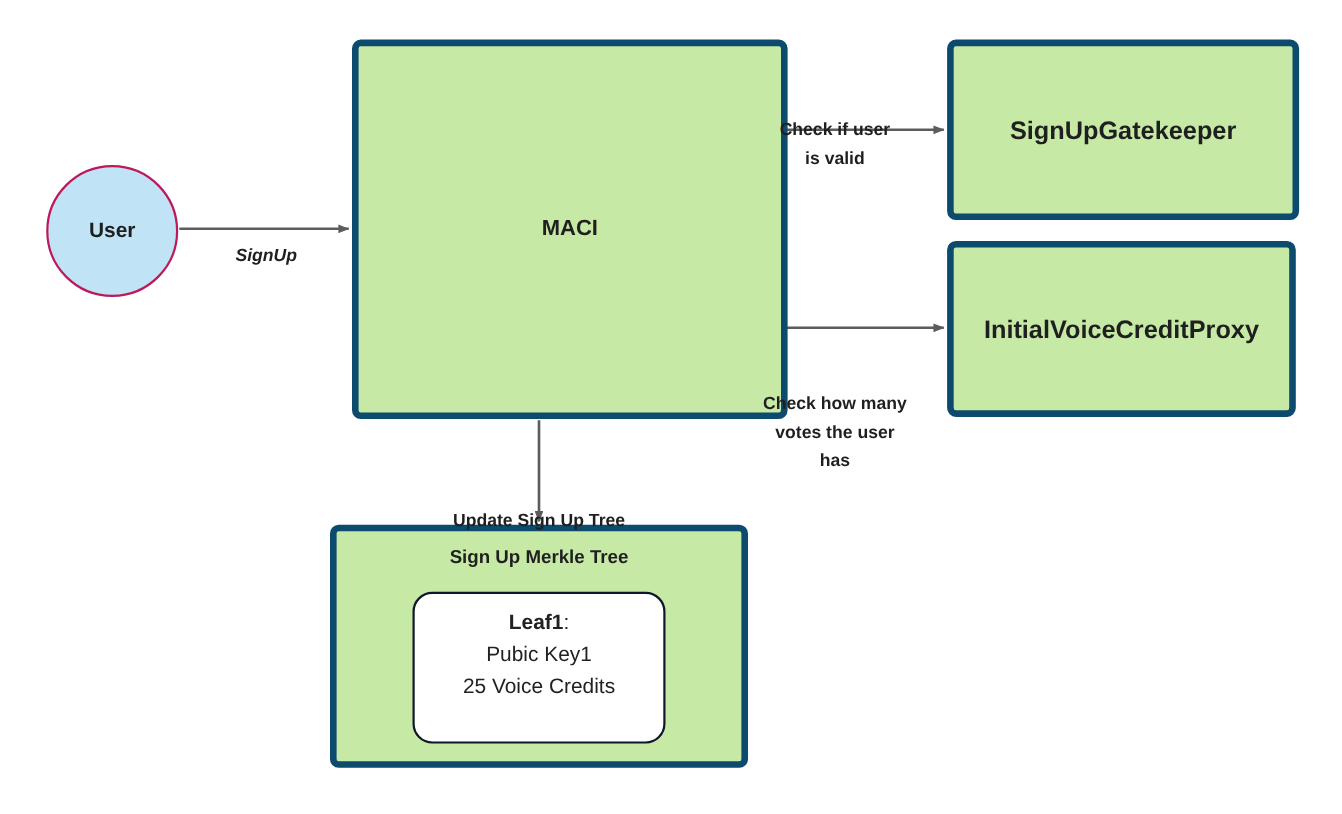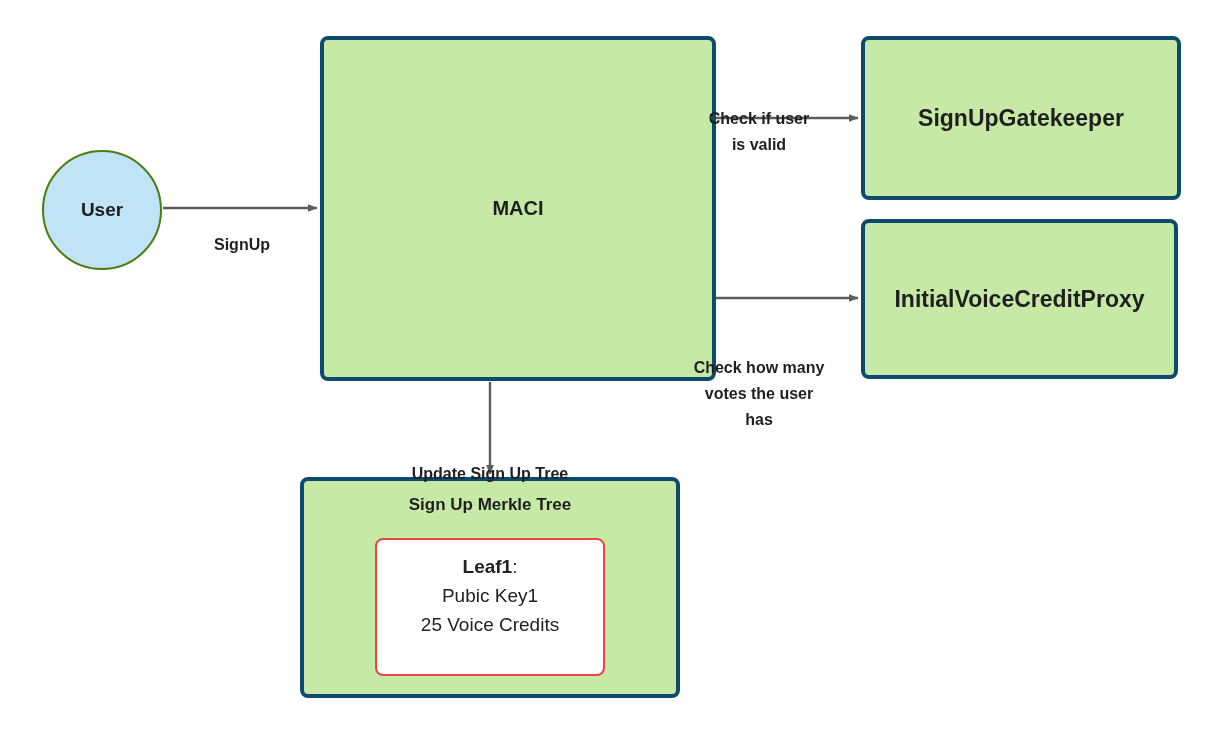--- a/index.html
+++ b/index.html
@@ -32,33 +32,33 @@
   .node {
     position: absolute;
     box-sizing: border-box;
     display: flex;
     align-items: center;
     justify-content: center;
     text-align: center;
     color: #1f1f1f;
   }
   .node-rect {
-    border: 4px solid #0c4a6e;
+    border: 6px solid #0c4a6e;
     border-radius: 8px;
     background: #c6e9a6;
     justify-content: center;
   }
   .node-circle {
-    border: 2px solid #4d7c0f;
+    border: 2px solid #be185d;
     border-radius: 50%;
     background: #c0e3f5;
   }
   .node-white {
-    border: 2px solid #ef4444;
-    border-radius: 8px;
+    border: 2px solid #0f172a;
+    border-radius: 18px;
     background: #ffffff;
   }
 
   #node-user {
     left: 42px;
     top: 150px;
     width: 120px;
     height: 120px;
   }
   #node-user .node-label {
@@ -138,22 +138,23 @@
     font-size: 16px;
     font-weight: bold;
     color: #1f1f1f;
     text-align: center;
     line-height: 26px;
     white-space: pre-line;
     margin-top: 48px;
   }
   #label-signup {
     left: 162px;
-    top: 184px;
+    top: 172px;
     width: 160px;
+    font-style: italic;
   }
   #label-check-valid {
     left: 668px;
     top: 58px;
     width: 182px;
   }
   #label-check-votes {
     left: 664px;
     top: 307px;
     width: 190px;

